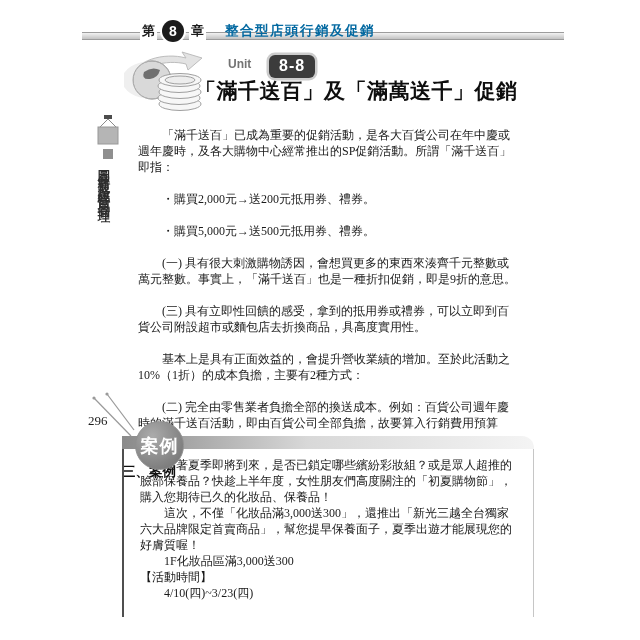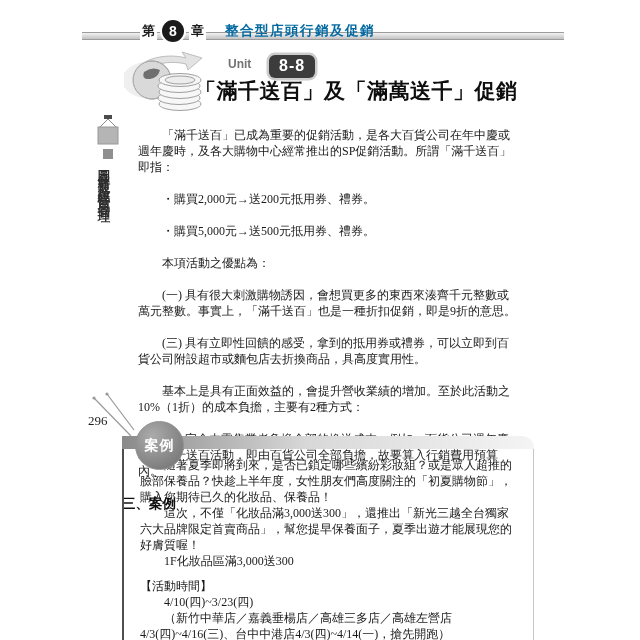--- a/index.html
+++ b/index.html
@@ -46,24 +46,24 @@
     line-height:18px;color:#0f0f0f;margin:4px 0 2px;}
   .content p{margin:16px;text-indent:2em;}
 
   
   .case-box{position:absolute;left:122px;top:436px;width:412px;}
   .case-header{height:13px;background:linear-gradient(to right,#8a8a8a,#d8d8d8 45%,#f4f4f4);
     border-top-right-radius:12px;}
   .case-body{border-left:2.5px solid #4f4f4f;border-right:1px solid #c6c6c6;
     padding:8px 14px 10px 16px;font-size:12px;line-height:16px;min-height:150px;color:#191919;}
   .case-body p{margin:0;text-indent:2em;}
-  .case-body p.noindent{text-indent:0;margin-top:9px;}
+  .case-body p.noindent{text-indent:0;}
   .case-circle{position:absolute;left:13px;top:-15px;width:47px;height:47px;border-radius:50%;
     background:radial-gradient(circle at 35% 30%,#ababab,#6e6e6e);border:1px solid #8f8f8f;
-    color:#ffffff;font-family:"Liberation Sans",sans-serif;font-weight:bold;font-size:14px;
+    color:#ffffff;font-family:"Liberation Sans",sans-serif;font-weight:bold;font-size:18px;
     display:flex;align-items:center;justify-content:center;letter-spacing:1px;z-index:3;}
   .case-whiskers{position:absolute;left:-31px;top:-44px;z-index:2;}
 </style>
 </head>
 <body>
 
 <div class="chapter-header">
   <div class="chapter-band"></div>
   <div class="chapter-text">
     <span class="ch-char">第</span>
@@ -102,21 +102,20 @@
     <rect x="9" y="35" width="10" height="10" fill="#8f8f8f"></rect>
   </svg>
 </div>
 <div class="sidebar-title">圖解通路經營與管理</div>
 <div class="page-number">296</div>
 
 <div class="content">
   <p>「滿千送百」已成為重要的促銷活動，是各大百貨公司在年中慶或週年慶時，及各大購物中心經常推出的SP促銷活動。所謂「滿千送百」即指：</p>
   <p>・購買2,000元→送200元抵用券、禮券。</p>
   <p>・購買5,000元→送500元抵用券、禮券。</p>
-  <p>本項活動之優點為：</p>
   <p>(一) 具有很大刺激購物誘因，會想買更多的東西來湊齊千元整數或萬元整數。事實上，「滿千送百」也是一種折扣促銷，即是9折的意思。</p>
   <p>(三) 具有立即性回饋的感受，拿到的抵用券或禮券，可以立即到百貨公司附設超市或麵包店去折換商品，具高度實用性。</p>
 
   <p>基本上是具有正面效益的，會提升營收業績的增加。至於此活動之10%（1折）的成本負擔，主要有2種方式：</p>
   <p>(二) 完全由零售業者負擔全部的換送成本。例如：百貨公司週年慶時的滿千送百活動，即由百貨公司全部負擔，故要算入行銷費用預算內。</p>
 
   <div class="sec-heading">三、案例</div>
 </div>
 
 <div class="case-box">
@@ -129,15 +128,14 @@
     </svg>
   </div>
   <div class="case-circle">案例</div>
   <div class="case-header"></div>
   <div class="case-body">
     <p>隨著夏季即將到來，是否已鎖定哪些繽紛彩妝組？或是眾人超推的臉部保養品？快趁上半年度，女性朋友們高度關注的「初夏購物節」，購入您期待已久的化妝品、保養品！</p>
     <p>這次，不僅「化妝品滿3,000送300」，還推出「新光三越全台獨家六大品牌限定首賣商品」，幫您提早保養面子，夏季出遊才能展現您的好膚質喔！</p>
     <p>1F化妝品區滿3,000送300</p>
     <p class="noindent">【活動時間】</p>
     <p>4/10(四)~3/23(四)</p>
-    <p>（新竹中華店／嘉義垂楊店／高雄三多店／高雄左營店4/3(四)~4/16(三)、台中中港店4/3(四)~4/14(一)，搶先開跑）</p>
   </div>
 </div>
 
 </body></html>

